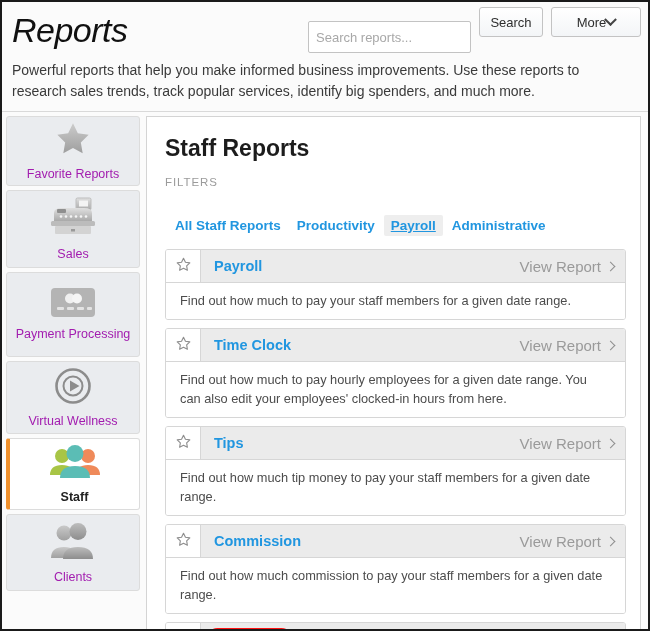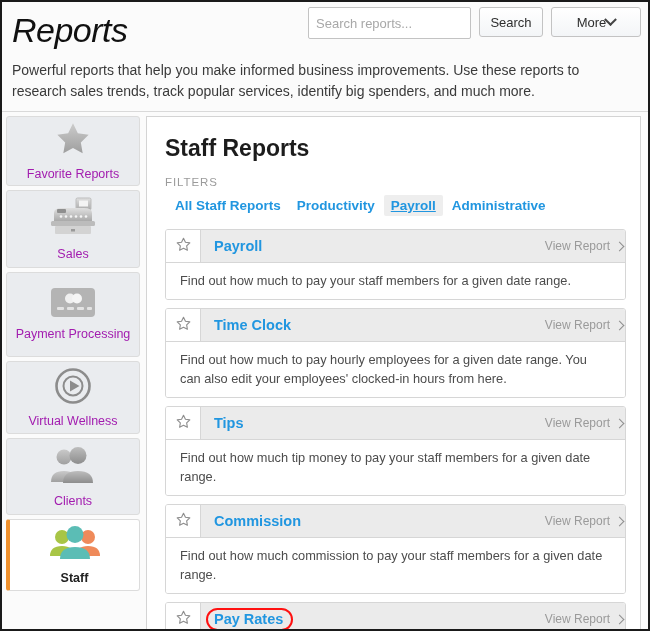--- a/index.html
+++ b/index.html
@@ -48,20 +48,21 @@
   .search-input {
     width: 163px; height: 30px;
     border: 1px solid #c3c3c3;
     background: #ffffff;
     border-radius: 2px;
     padding: 15px 7px;
     font-size: 13px;
     font-family: "Liberation Sans", sans-serif;
     color: #333;
     outline: none;
+    margin-top: 14px;
   }
   .search-input::placeholder { color: #a8a8a8; }
   .btn {
     height: 30px;
     border: 1px solid #c3c3c3;
     border-radius: 3px;
     background: linear-gradient(#ffffff, #f3f5f7);
     font-size: 13px;
     font-family: "Liberation Sans", sans-serif;
     color: #2e2e2e;
@@ -172,20 +173,21 @@
     margin-left: 3px;
   }
   .filter {
     font-size: 13.5px;
     font-weight: bold;
     color: #2196e0;
     padding: 3px 7px;
     border-radius: 2px;
     cursor: pointer;
     white-space: nowrap;
+    margin-top: 20px;
   }
   .filter.active {
     background: #eeeeee;
     text-decoration: underline;
   }
 
   
   .card {
     border: 1px solid #d6d6d6;
     border-radius: 3px;
@@ -223,22 +225,22 @@
   .card-title.highlighted .title-text {
     outline: 2.5px solid #ff1111;
     border-radius: 11px;
     padding: 1px 8px 2px 6px;
     margin-left: -6px;
   }
   .view-report {
     display: flex;
     align-items: center;
     gap: 6px;
-    padding-right: 2px;
-    font-size: 12px;
+    padding-right: 11px;
+    font-size: 15px;
     color: #9a9a9a;
     cursor: pointer;
     white-space: nowrap;
   }
   .chev {
     display: inline-block;
     width: 7px; height: 7px;
     border-top: 1.6px solid #8e8e8e;
     border-right: 1.6px solid #8e8e8e;
     transform: rotate(45deg);
@@ -340,20 +342,40 @@
         <span class="ic">
           <svg width="40" height="40" viewBox="0 0 40 40" aria-hidden="true">
             <circle cx="20" cy="20" r="16.5" fill="none" stroke="#8c8c8c" stroke-width="2.6"></circle>
             <circle cx="20" cy="20" r="9.5" fill="none" stroke="#8c8c8c" stroke-width="2"></circle>
             <path d="M17 14.5 L26.5 20 L17 25.5 z" fill="#8c8c8c"></path>
           </svg>
         </span>
         <span class="side-label">Virtual Wellness</span>
       </div>
 
+      <div class="side-item si-staff active">
+        <span class="ic">
+          <svg width="52" height="40" viewBox="0 0 52 40" aria-hidden="true">
+            <g fill="#a8c546">
+              <circle cx="13" cy="14" r="7"></circle>
+              <path d="M1 33 q0-10 12-10 q12 0 12 10z"></path>
+            </g>
+            <g fill="#ef8a5a">
+              <circle cx="39" cy="14" r="7"></circle>
+              <path d="M27 33 q0-10 12-10 q12 0 12 10z"></path>
+            </g>
+            <g fill="#5bbdb5">
+              <circle cx="26" cy="11.5" r="8.5"></circle>
+              <path d="M11 36 q0-12 15-12 q15 0 15 12z"></path>
+            </g>
+          </svg>
+        </span>
+        <span class="side-label">Staff</span>
+      </div>
+
       <div class="side-item si-cli">
         <span class="ic">
           <svg width="52" height="42" viewBox="0 0 52 42" aria-hidden="true">
             <defs>
               <linearGradient id="gP1" x1="0" y1="0" x2="0" y2="1">
                 <stop offset="0" stop-color="#c9c9c9"></stop>
                   <stop offset="1" stop-color="#a0a0a0"></stop>
               </linearGradient>
               <linearGradient id="gP2" x1="0" y1="0" x2="0" y2="1">
                 <stop offset="0" stop-color="#bdbdbd"></stop>
@@ -366,40 +388,20 @@
             </g>
             <g fill="url(#gP2)">
               <circle cx="31" cy="11.5" r="8.5"></circle>
               <path d="M16 39 q0-12 15-12 q15 0 15 12z"></path>
             </g>
           </svg>
         </span>
         <span class="side-label">Clients</span>
       </div>
 
-      <div class="side-item si-staff active">
-        <span class="ic">
-          <svg width="52" height="40" viewBox="0 0 52 40" aria-hidden="true">
-            <g fill="#a8c546">
-              <circle cx="13" cy="14" r="7"></circle>
-              <path d="M1 33 q0-10 12-10 q12 0 12 10z"></path>
-            </g>
-            <g fill="#ef8a5a">
-              <circle cx="39" cy="14" r="7"></circle>
-              <path d="M27 33 q0-10 12-10 q12 0 12 10z"></path>
-            </g>
-            <g fill="#5bbdb5">
-              <circle cx="26" cy="11.5" r="8.5"></circle>
-              <path d="M11 36 q0-12 15-12 q15 0 15 12z"></path>
-            </g>
-          </svg>
-        </span>
-        <span class="side-label">Staff</span>
-      </div>
-
     </div>
 
     <div class="content">
       <div class="content-title">Staff Reports</div>
 
       <div class="filters-label">FILTERS</div>
 
       <div class="filters">
         <span class="filter">All Staff Reports</span>
         <span class="filter">Productivity</span>

